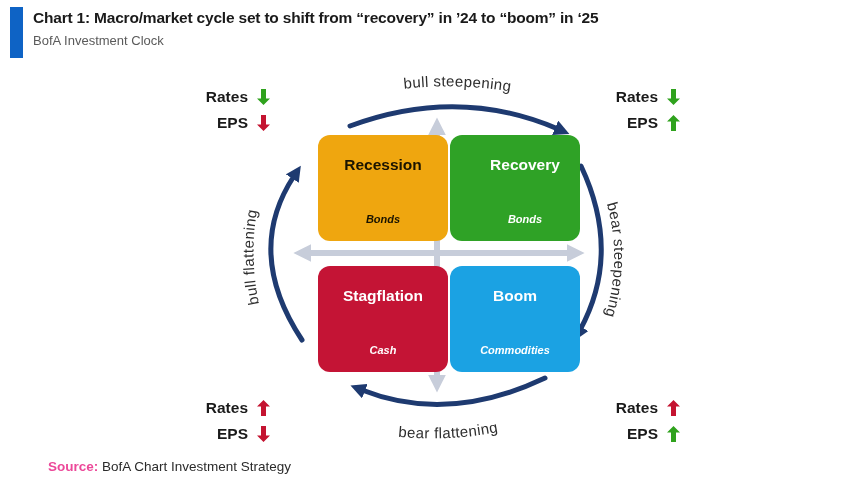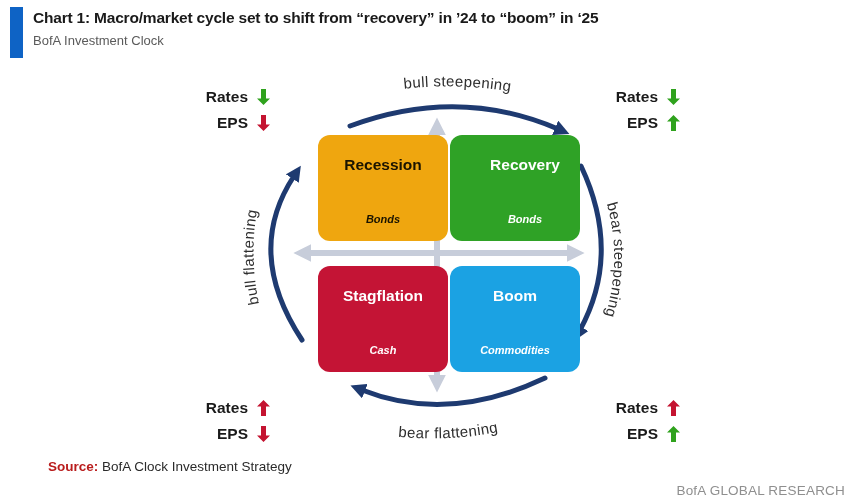--- a/index.html
+++ b/index.html
@@ -21,21 +21,21 @@
   .quad-asset { font-size:11px; font-weight:bold; font-style:italic; line-height:1; white-space:nowrap; }
 
   
   .corner { position:absolute; width:122px; }
   .corner-row { display:flex; justify-content:flex-end; align-items:center; gap:9px; height:26px; }
   .corner-label { font-size:15.5px; font-weight:600; color:#1a1a1a;padding-left:29px; }
   .mini-arrow { width:13px; height:16px; display:block; }
 
   
   .source-line { position:absolute; left:48px; top:459px; font-size:13.5px; color:#2b2b2b; }
-  .source-label { font-weight:bold; color:#b91c1c; }
+  .source-label { font-weight:bold; color:#ec4899; }
   .brand { position:absolute; right:12px; top:483px; font-size:13.5px; color:#8f8f8f; letter-spacing:0.2px; }
 </style>
 </head>
 <body>
 
 <div class="figure">
 
   <div class="accent-bar" style="background: rgb(14, 99, 197);"></div>
   <div class="title">Chart 1: Macro/market cycle set to shift from “recovery” in ’24 to “boom” in ‘25</div>
   <div class="subtitle">BofA Investment Clock</div>
@@ -139,17 +139,16 @@
     </div>
     <div class="corner-row">
       <span class="corner-label">EPS</span>
       <svg class="mini-arrow" viewBox="0 0 13 16">
         <polygon points="6.5,0 13,6.5 9,6.5 9,16 4,16 4,6.5 0,6.5" fill="#2fa21d"></polygon>
         </svg>
     </div>
   </div>
 
   <div class="source-line">
-    <span class="source-label">Source:</span><span> BofA Clock Investment Strategy</span>
+    <span class="source-label">Source:</span><span> BofA Chart Investment Strategy</span>
   </div>
-  <div class="brand">BofA GLOBAL RESEARCH</div>
 
 </div>
 
 </body></html>

